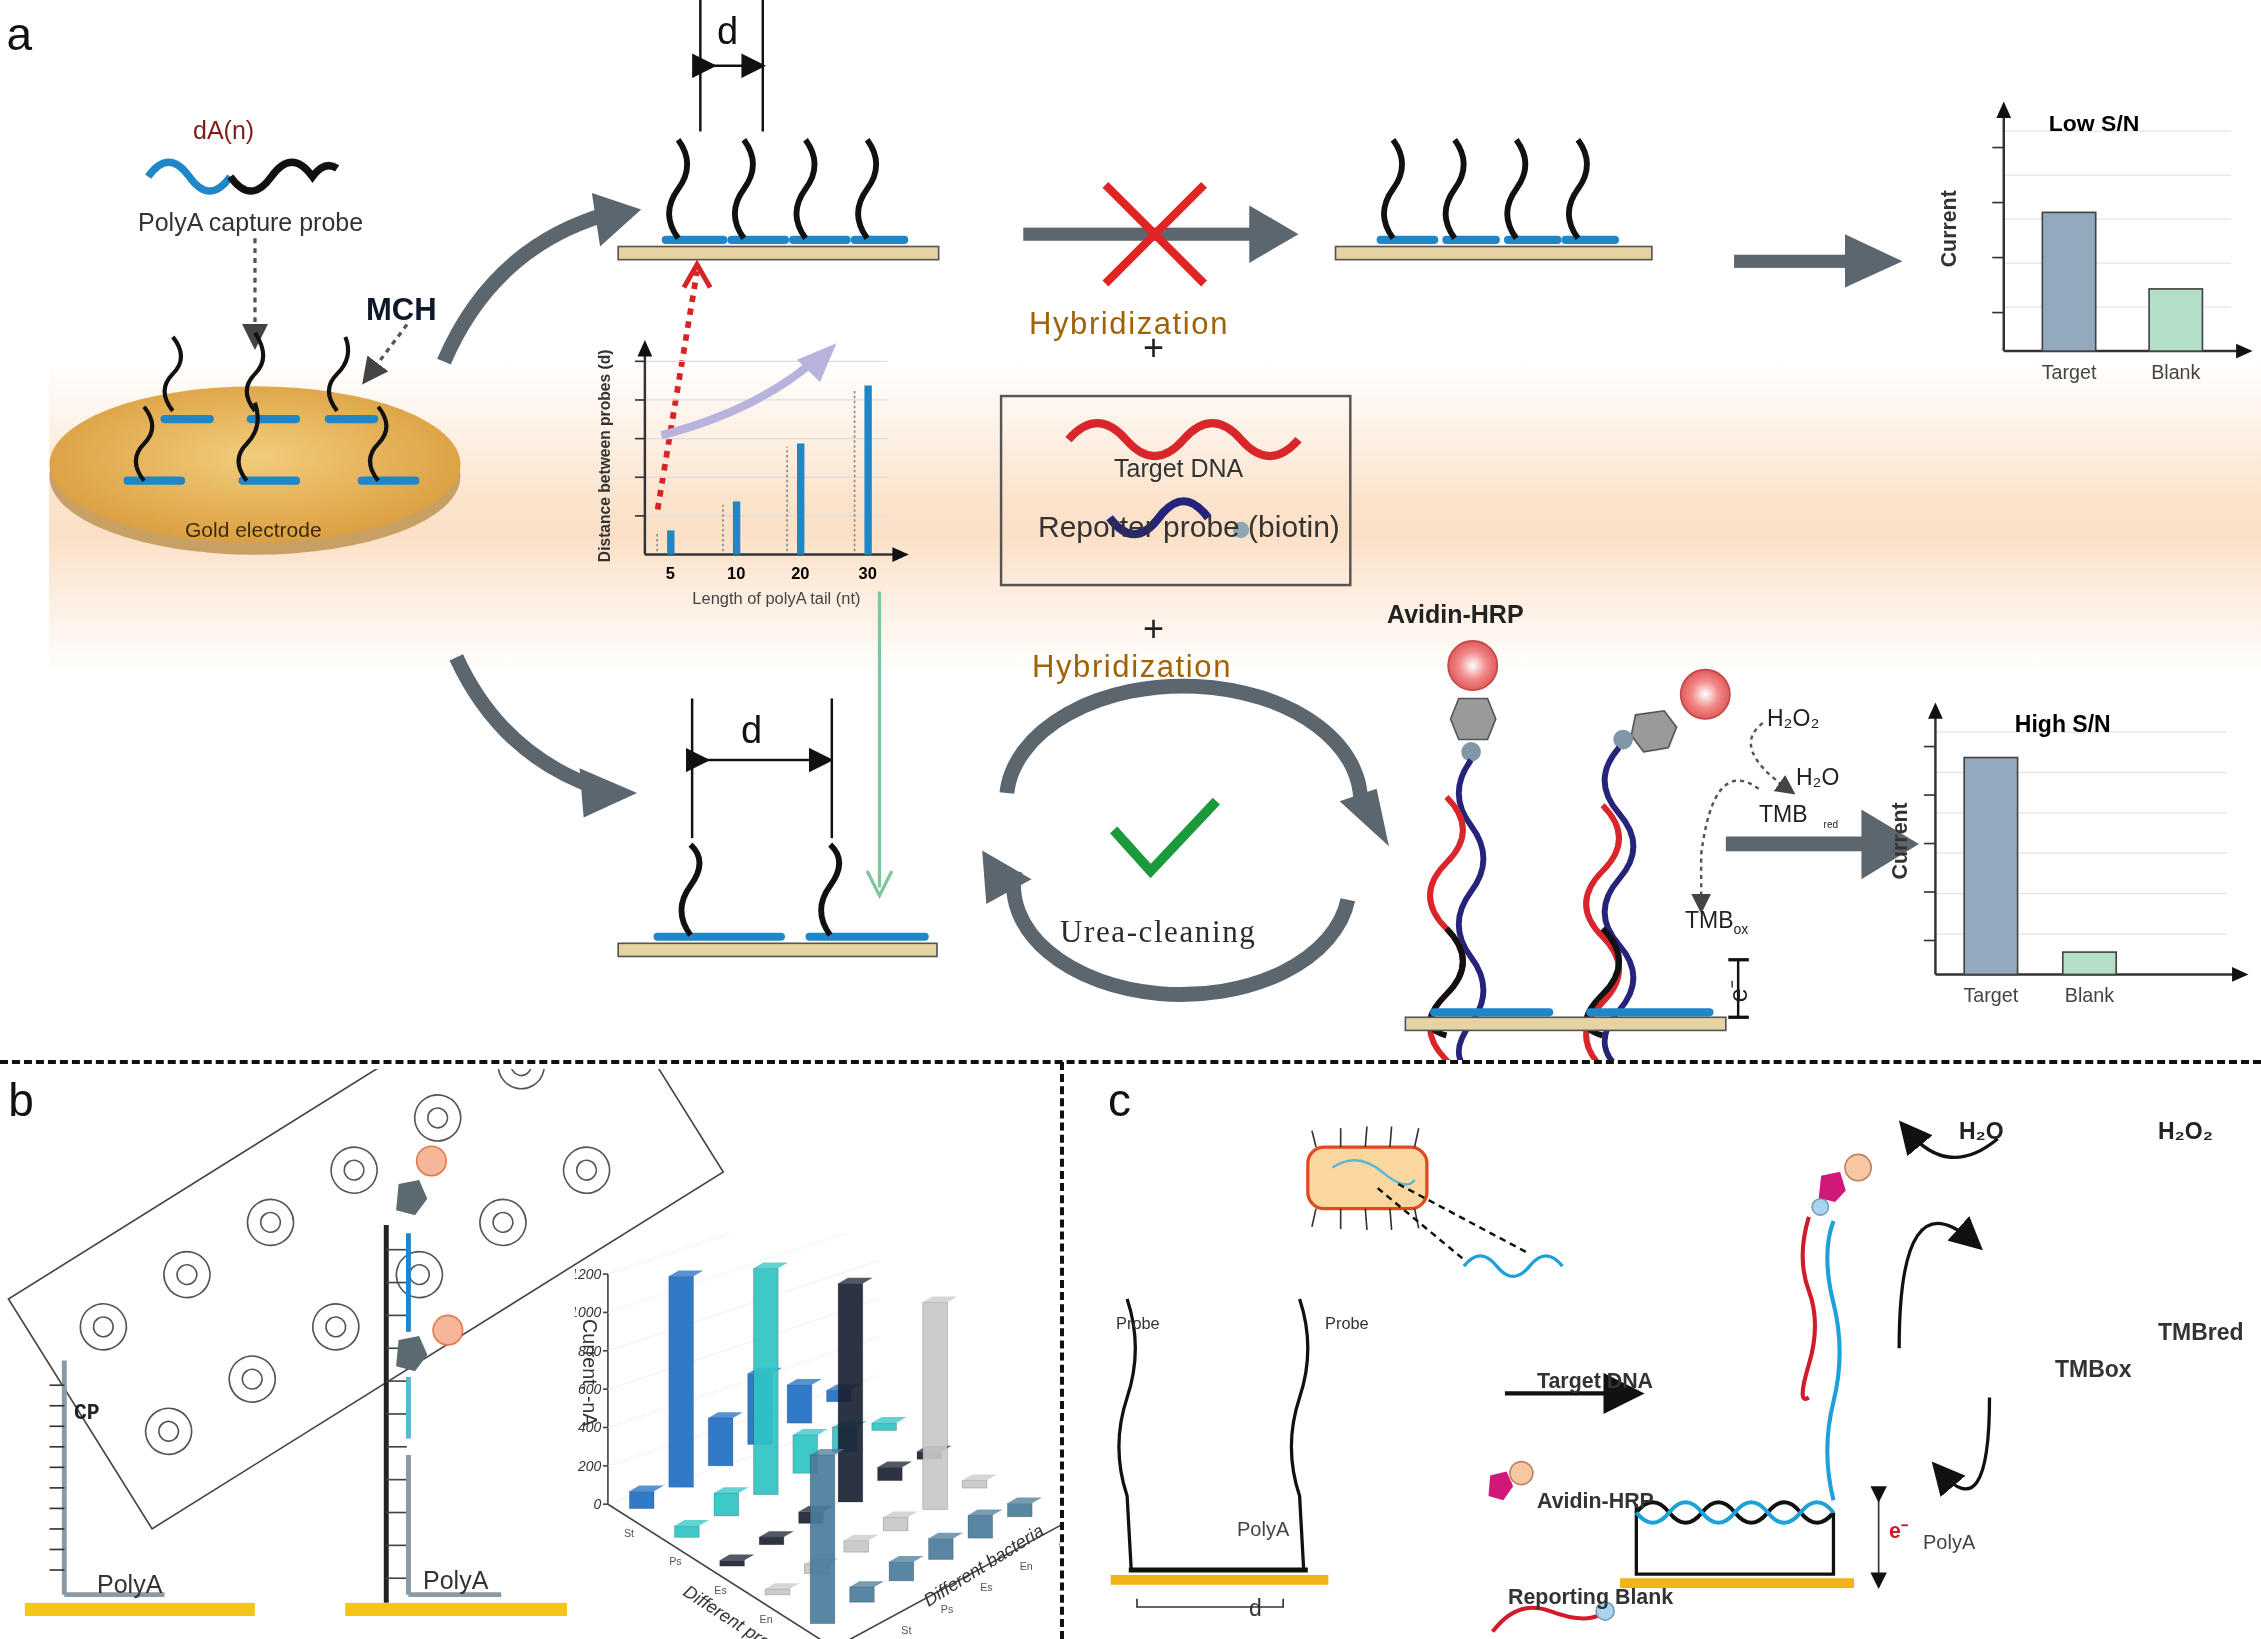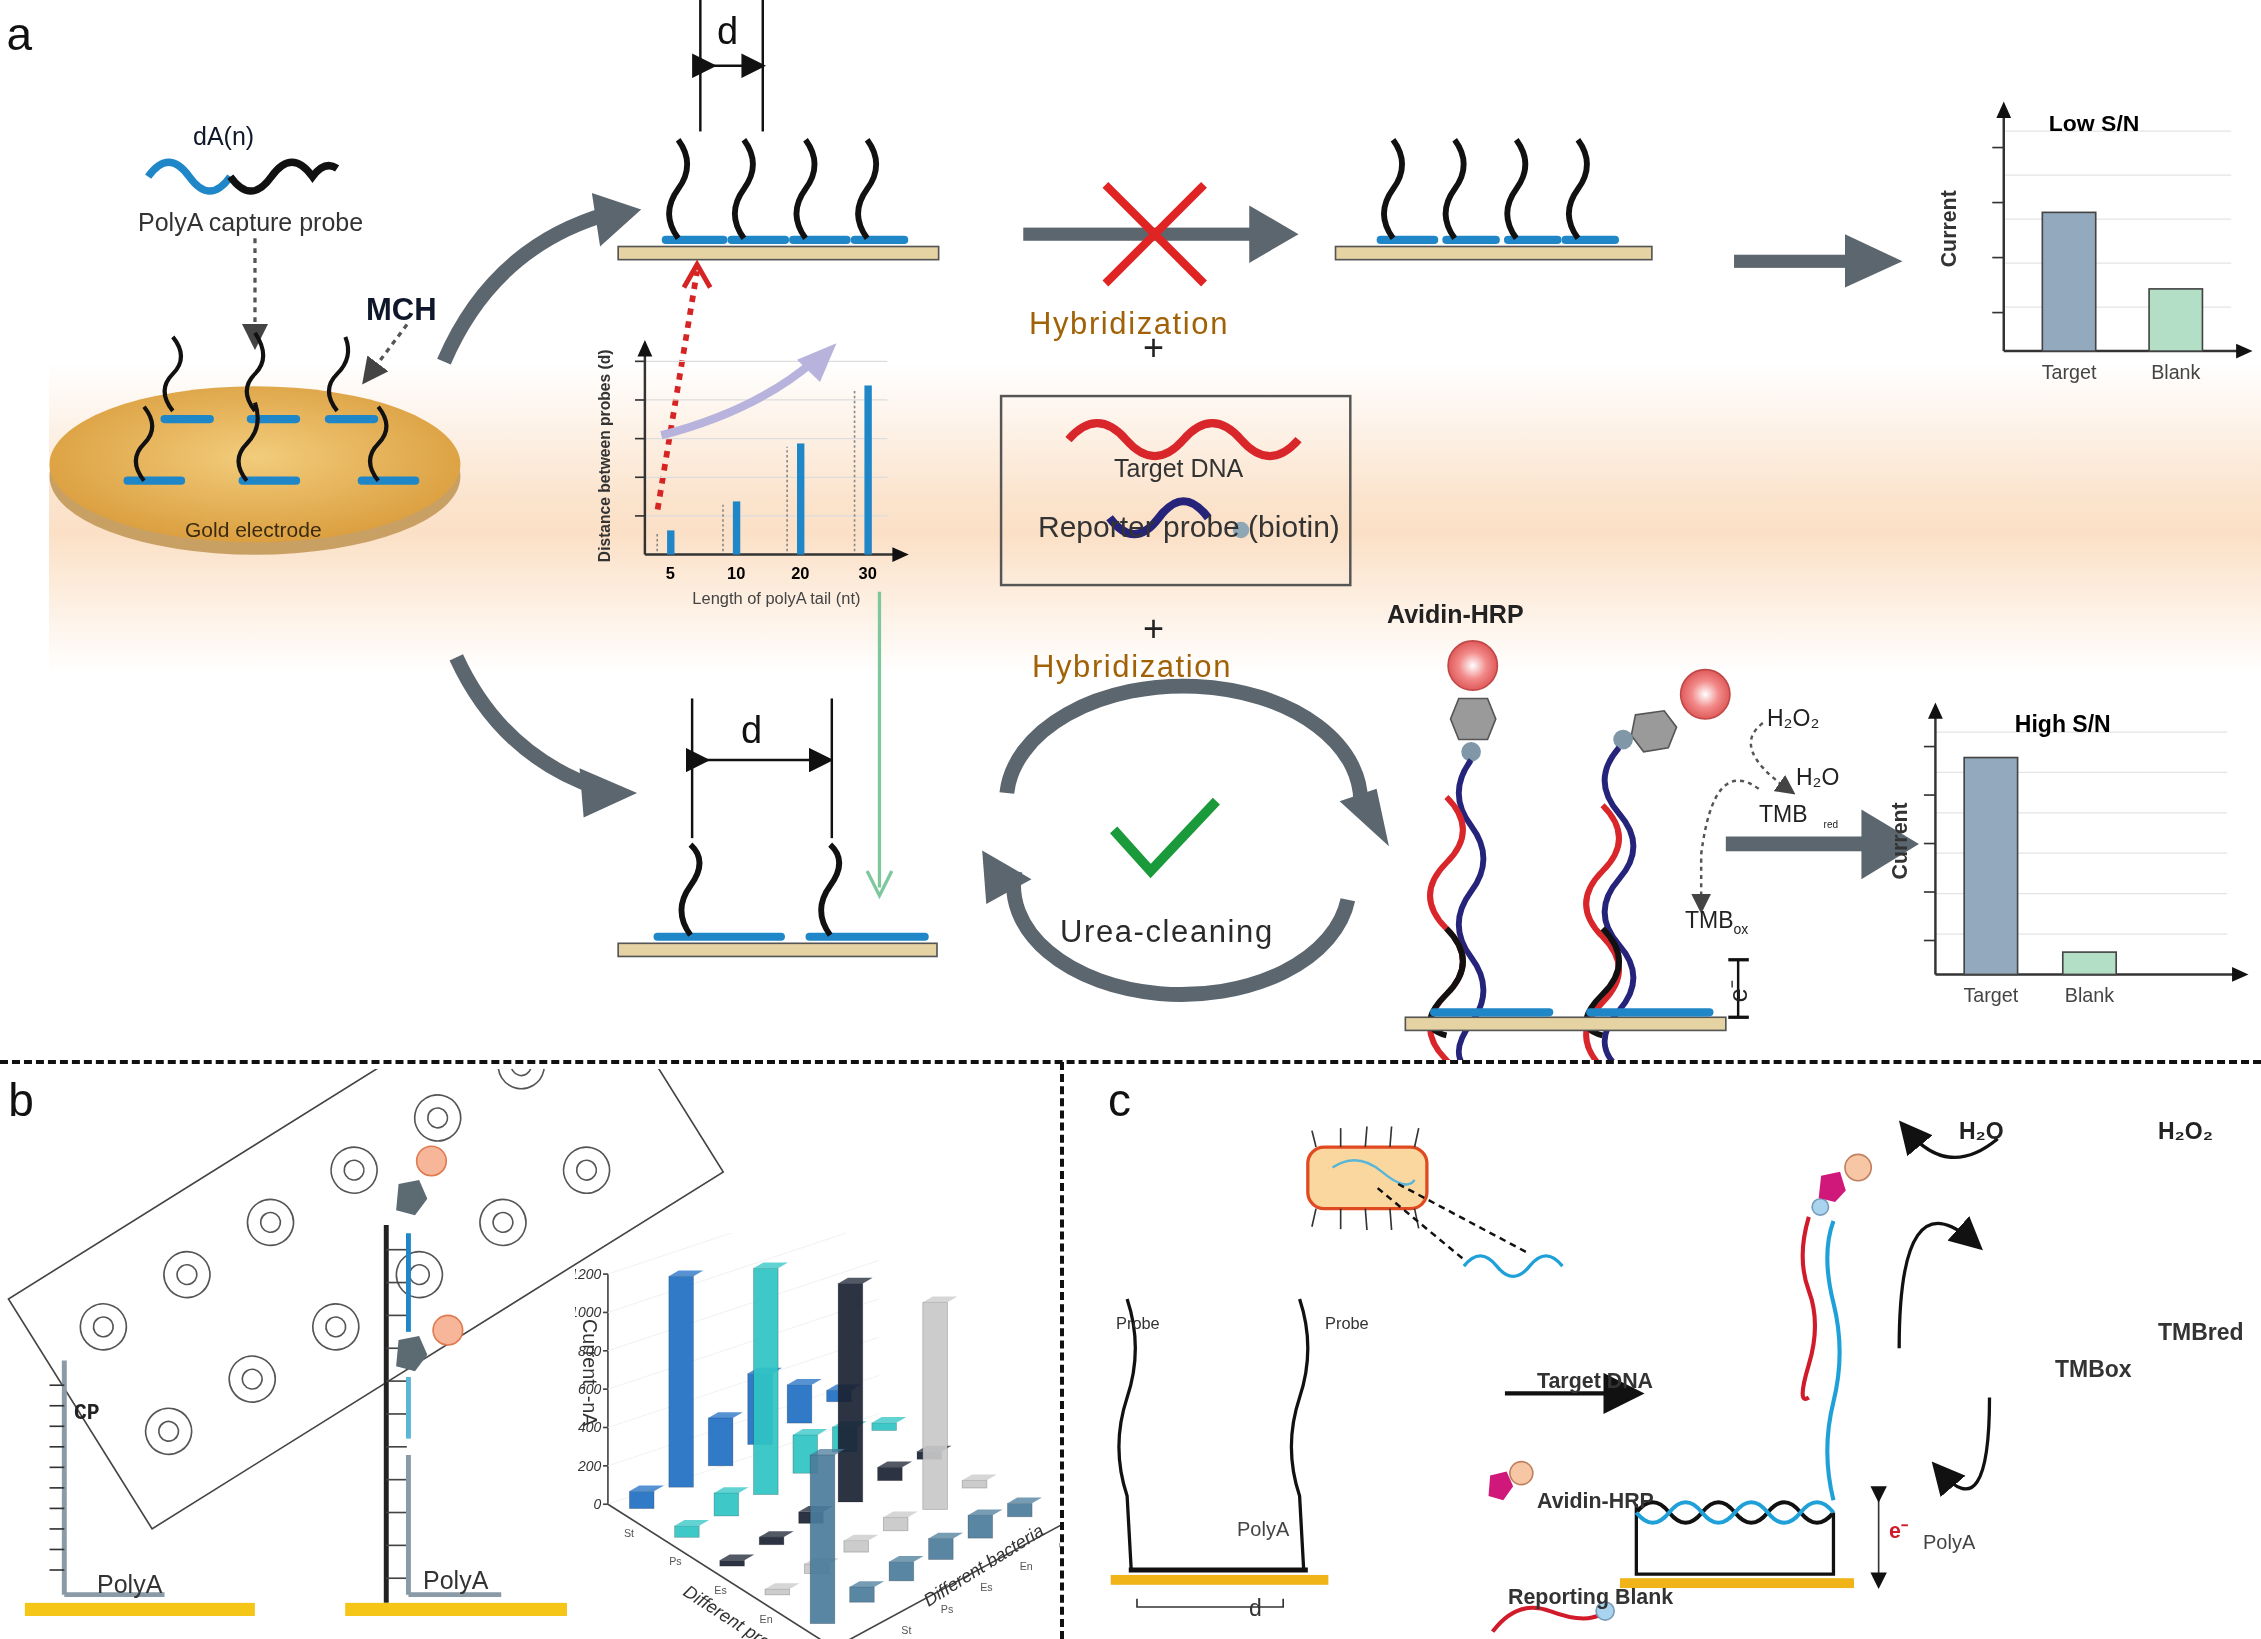--- a/index.html
+++ b/index.html
@@ -168,34 +168,34 @@
   <line x1="2115" y1="1168" x2="2115" y2="1238" stroke="#111" stroke-width="3"></line>
   <line x1="2103" y1="1168" x2="2128" y2="1168" stroke="#111" stroke-width="4"></line>
   <line x1="2103" y1="1238" x2="2128" y2="1238" stroke="#111" stroke-width="4"></line>
 
   <path d="M2145,880 q-40,30 30,80" stroke="#555" stroke-width="3" stroke-dasharray="5,5" fill="none" marker-end="url(#arrSmall)"></path>
   <path d="M2140,960 q-55,-40 -70,80 l0,60" stroke="#555" stroke-width="3" stroke-dasharray="5,5" fill="none" marker-end="url(#arrSmall)"></path>
   <rect x="2100" y="1018" width="170" height="18" fill="#5c666e"></rect>
   <polygon points="2265,985 2335,1027 2265,1070" fill="#5c666e"></polygon>
 </svg>
 
-<div class="lbl" style="left:193px;top:122px;font-size:25px;color:#0f172a;">dA(n)</div>
+<div class="lbl" style="left:193px;top:116px;font-size:25px;color:#7f1d1d;">dA(n)</div>
 <div class="lbl" style="left:138px;top:208px;font-size:25px;color:#333;">PolyA capture probe</div>
 <div class="lbl bold" style="left:366px;top:292px;font-size:31px;color:#0f172a;">MCH</div>
 <div class="lbl" style="left:185px;top:518px;font-size:21px;color:#3a2a10;">Gold electrode</div>
 <div class="lbl" style="left:717px;top:10px;font-size:38px;color:#111;">d</div>
 <div class="lbl" style="left:741px;top:709px;font-size:38px;color:#111;">d</div>
 
 <div class="lbl hyb" style="left:1029px;top:306px;">Hybridization</div>
 <div class="lbl" style="left:1143px;top:327px;font-size:36px;">+</div>
 <div class="lbl" style="left:1114px;top:454px;font-size:25px;color:#333;">Target DNA</div>
 <div class="lbl" style="left:1038px;top:510px;font-size:30px;color:#333;">Reporter probe (biotin)</div>
 <div class="lbl" style="left:1143px;top:608px;font-size:36px;">+</div>
 <div class="lbl hyb" style="left:1032px;top:649px;">Hybridization</div>
-<div class="lbl" style="left:1060px;top:914px;font-size:31px;letter-spacing:1.6px;color:#2a2a2a;">Urea-cleaning</div>
+<div class="lbl" style="left:1060px;top:914px;font-size:31px;letter-spacing:1.6px;color:#2a2a2a;font-family:Liberation Serif, serif;">Urea-cleaning</div>
 <div class="lbl bold" style="left:1387px;top:600px;font-size:25px;">Avidin-HRP</div>
 <div class="lbl" style="left:1767px;top:705px;font-size:23px;">H₂O₂</div>
 <div class="lbl" style="left:1796px;top:764px;font-size:23px;">H₂O</div>
 <div class="lbl" style="left:1759px;top:801px;font-size:23px;"><span>TMB</span><sub style="font-size:10px;padding-left:16px;">red</sub></div>
 <div class="lbl" style="left:1685px;top:907px;font-size:23px;"><span>TMB</span><sub style="font-size:14px;">ox</sub></div>
 <div class="lbl" style="left:1726px;top:974px;font-size:25px;transform:rotate(-90deg);">e⁻</div>
 
 <svg class="abs" id="chart-polya" style="left:575px;top:312px" width="370" height="296" viewBox="0 0 450 360">
     <line x1="85" y1="248" x2="380" y2="248" stroke="#ddd" stroke-width="1.5"></line>
     <line x1="73" y1="248" x2="85" y2="248" stroke="#333" stroke-width="2"></line>

